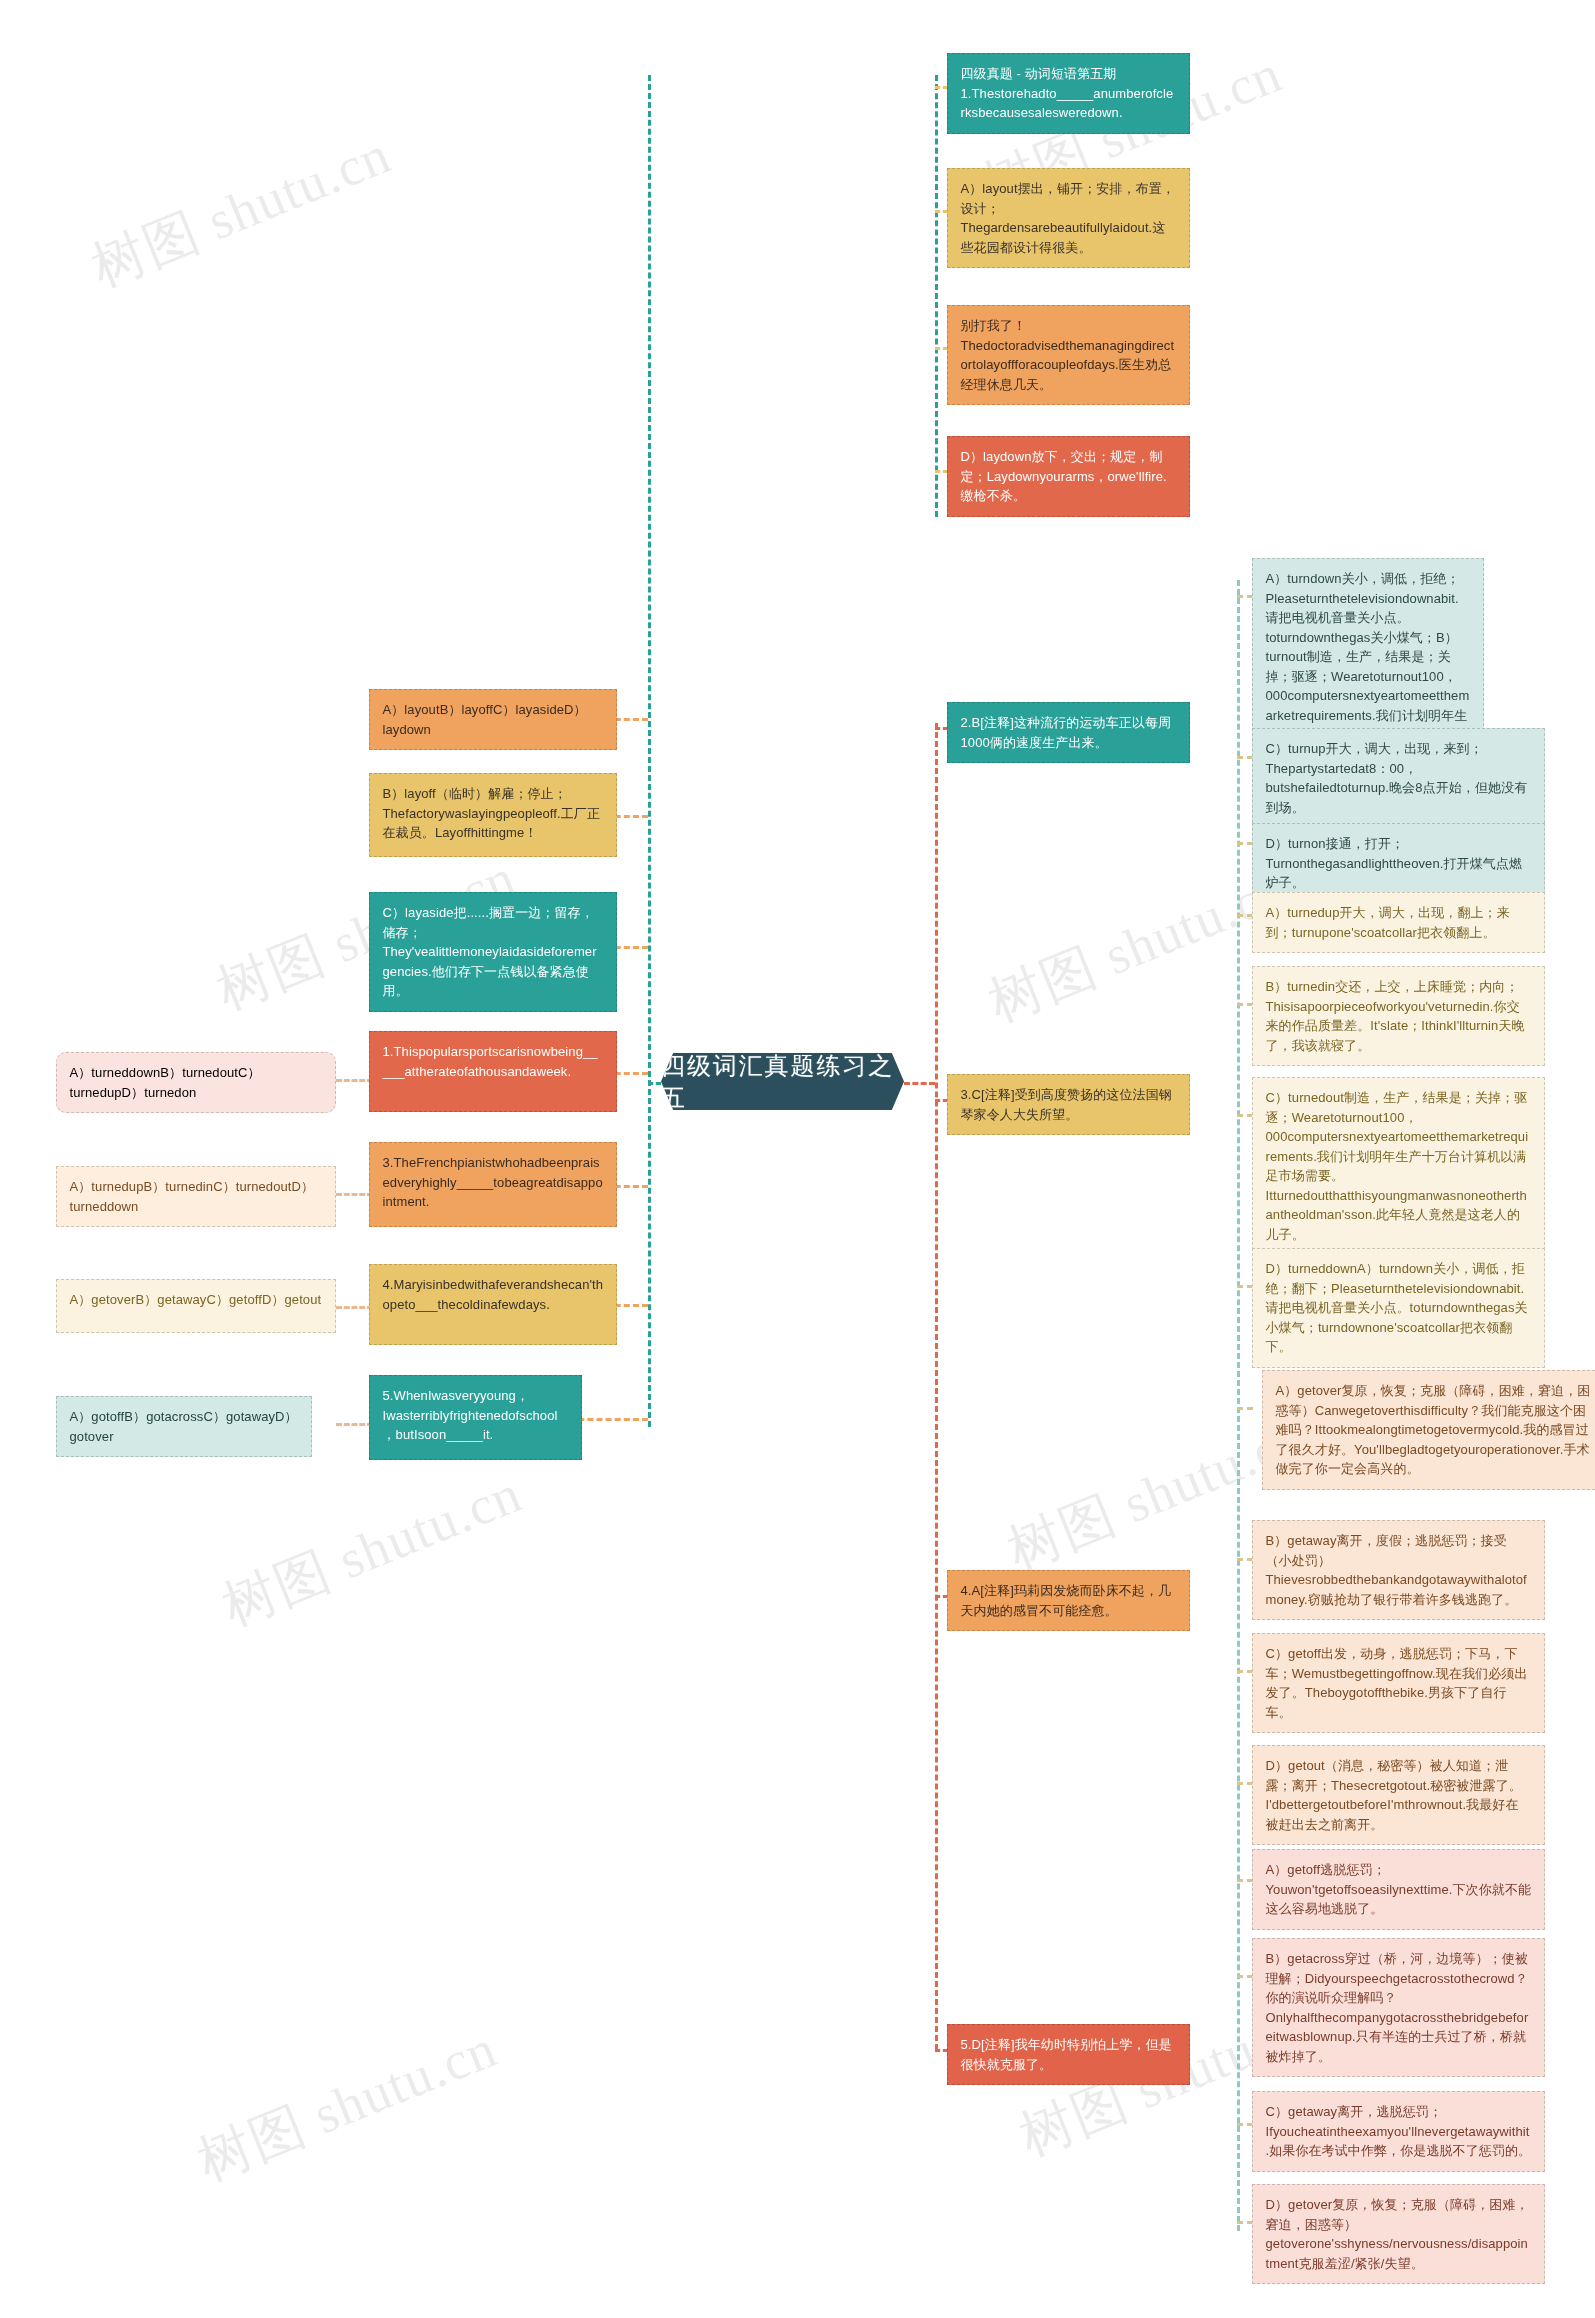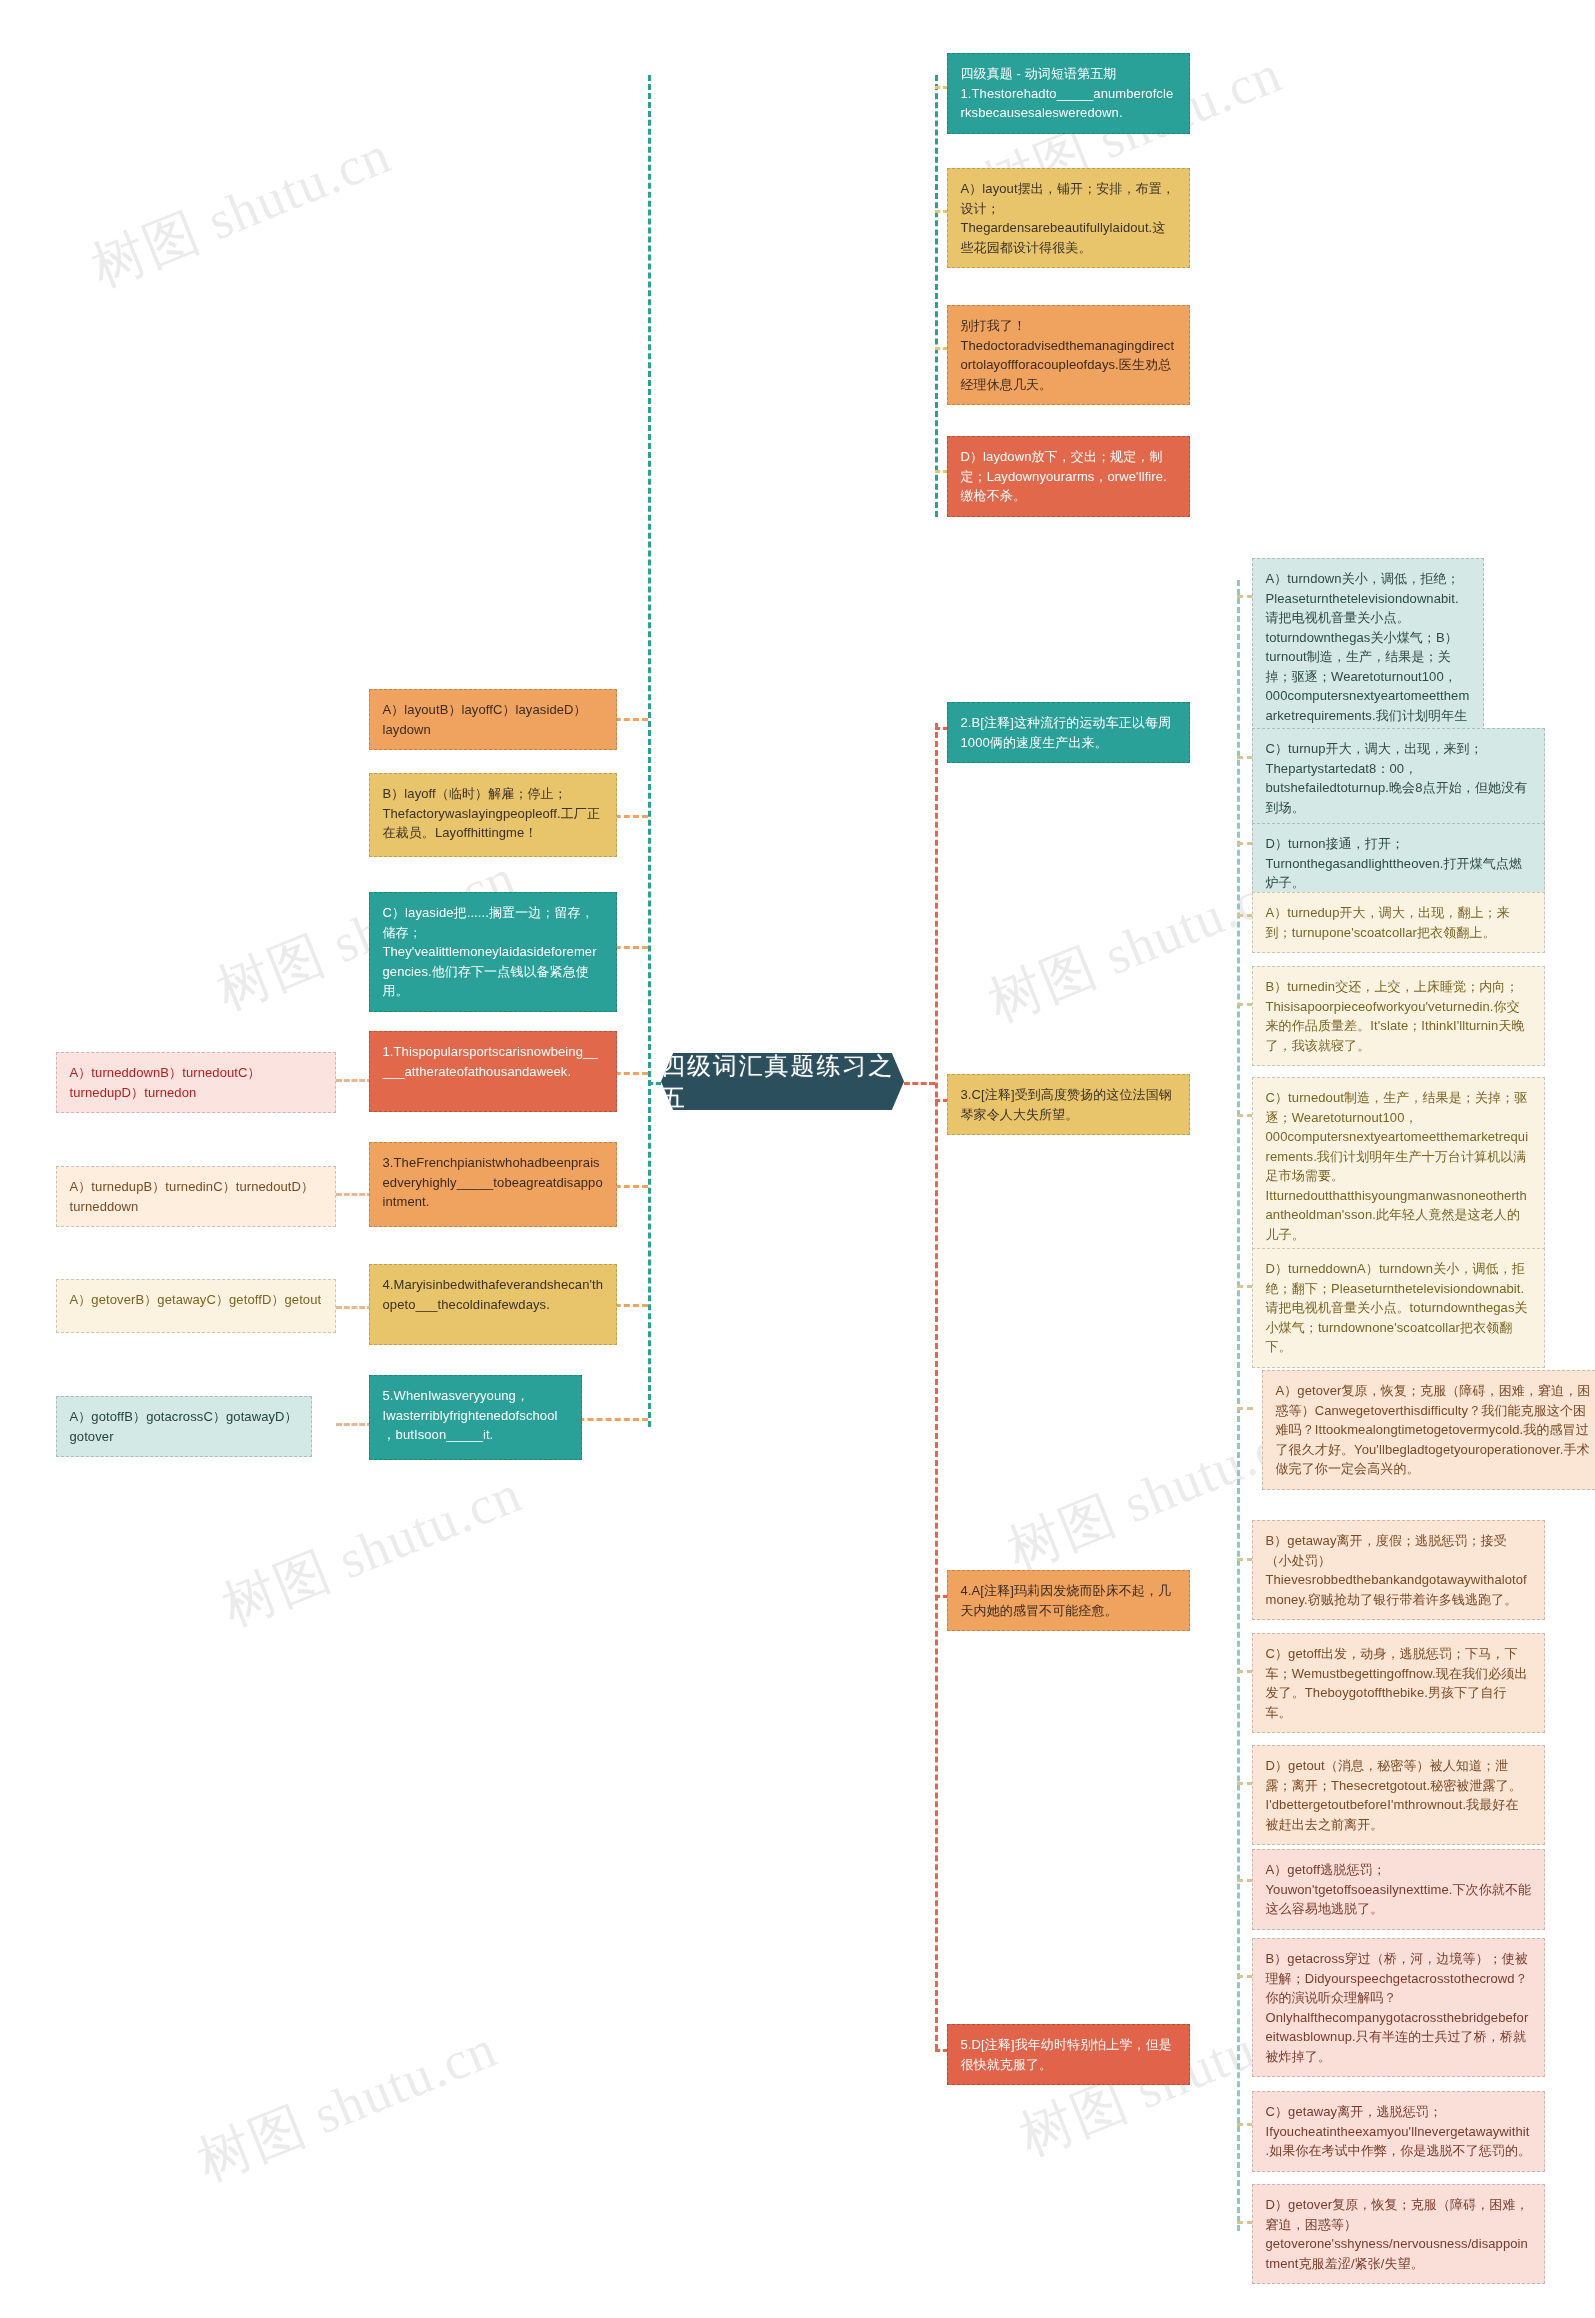--- a/index.html
+++ b/index.html
@@ -61,21 +61,21 @@
   
   .c-teal   {background:#2aa198;color:#ffffff;}
   .c-gold   {background:#e8c46a;color:#3a3228;}
   .c-orange {background:#f0a35e;color:#3a2b20;}
   .c-red    {background:#e2684c;color:#ffffff;}
   .c-redlt  {background:#e0634a;color:#fff;}
   .c-teal-l {background:#d4e9e6;color:#2e4a46;}
   .c-cream  {background:#faf3e2;color:#7a6421;}
   .c-peach  {background:#fbe5d4;color:#7a4a22;}
   .c-pink   {background:#fadfd8;color:#7a3a2a;}
-  .c-pinklt {background:#fbe3e0;color:#b91c1c;}
+  .c-pinklt {background:#fbe3e0;color:#000000;border-radius:10px;}
   .c-mint   {background:#d2e9e5;color:#24433f;}
   .c-ivory  {background:#fbf2df;color:#7a6421;}
   .c-sand   {background:#fdeede;color:#7a4a22;}
 </style>
 </head>
 <body>
 
 <div id="canvas">
 
   <div id="wm-layer">

